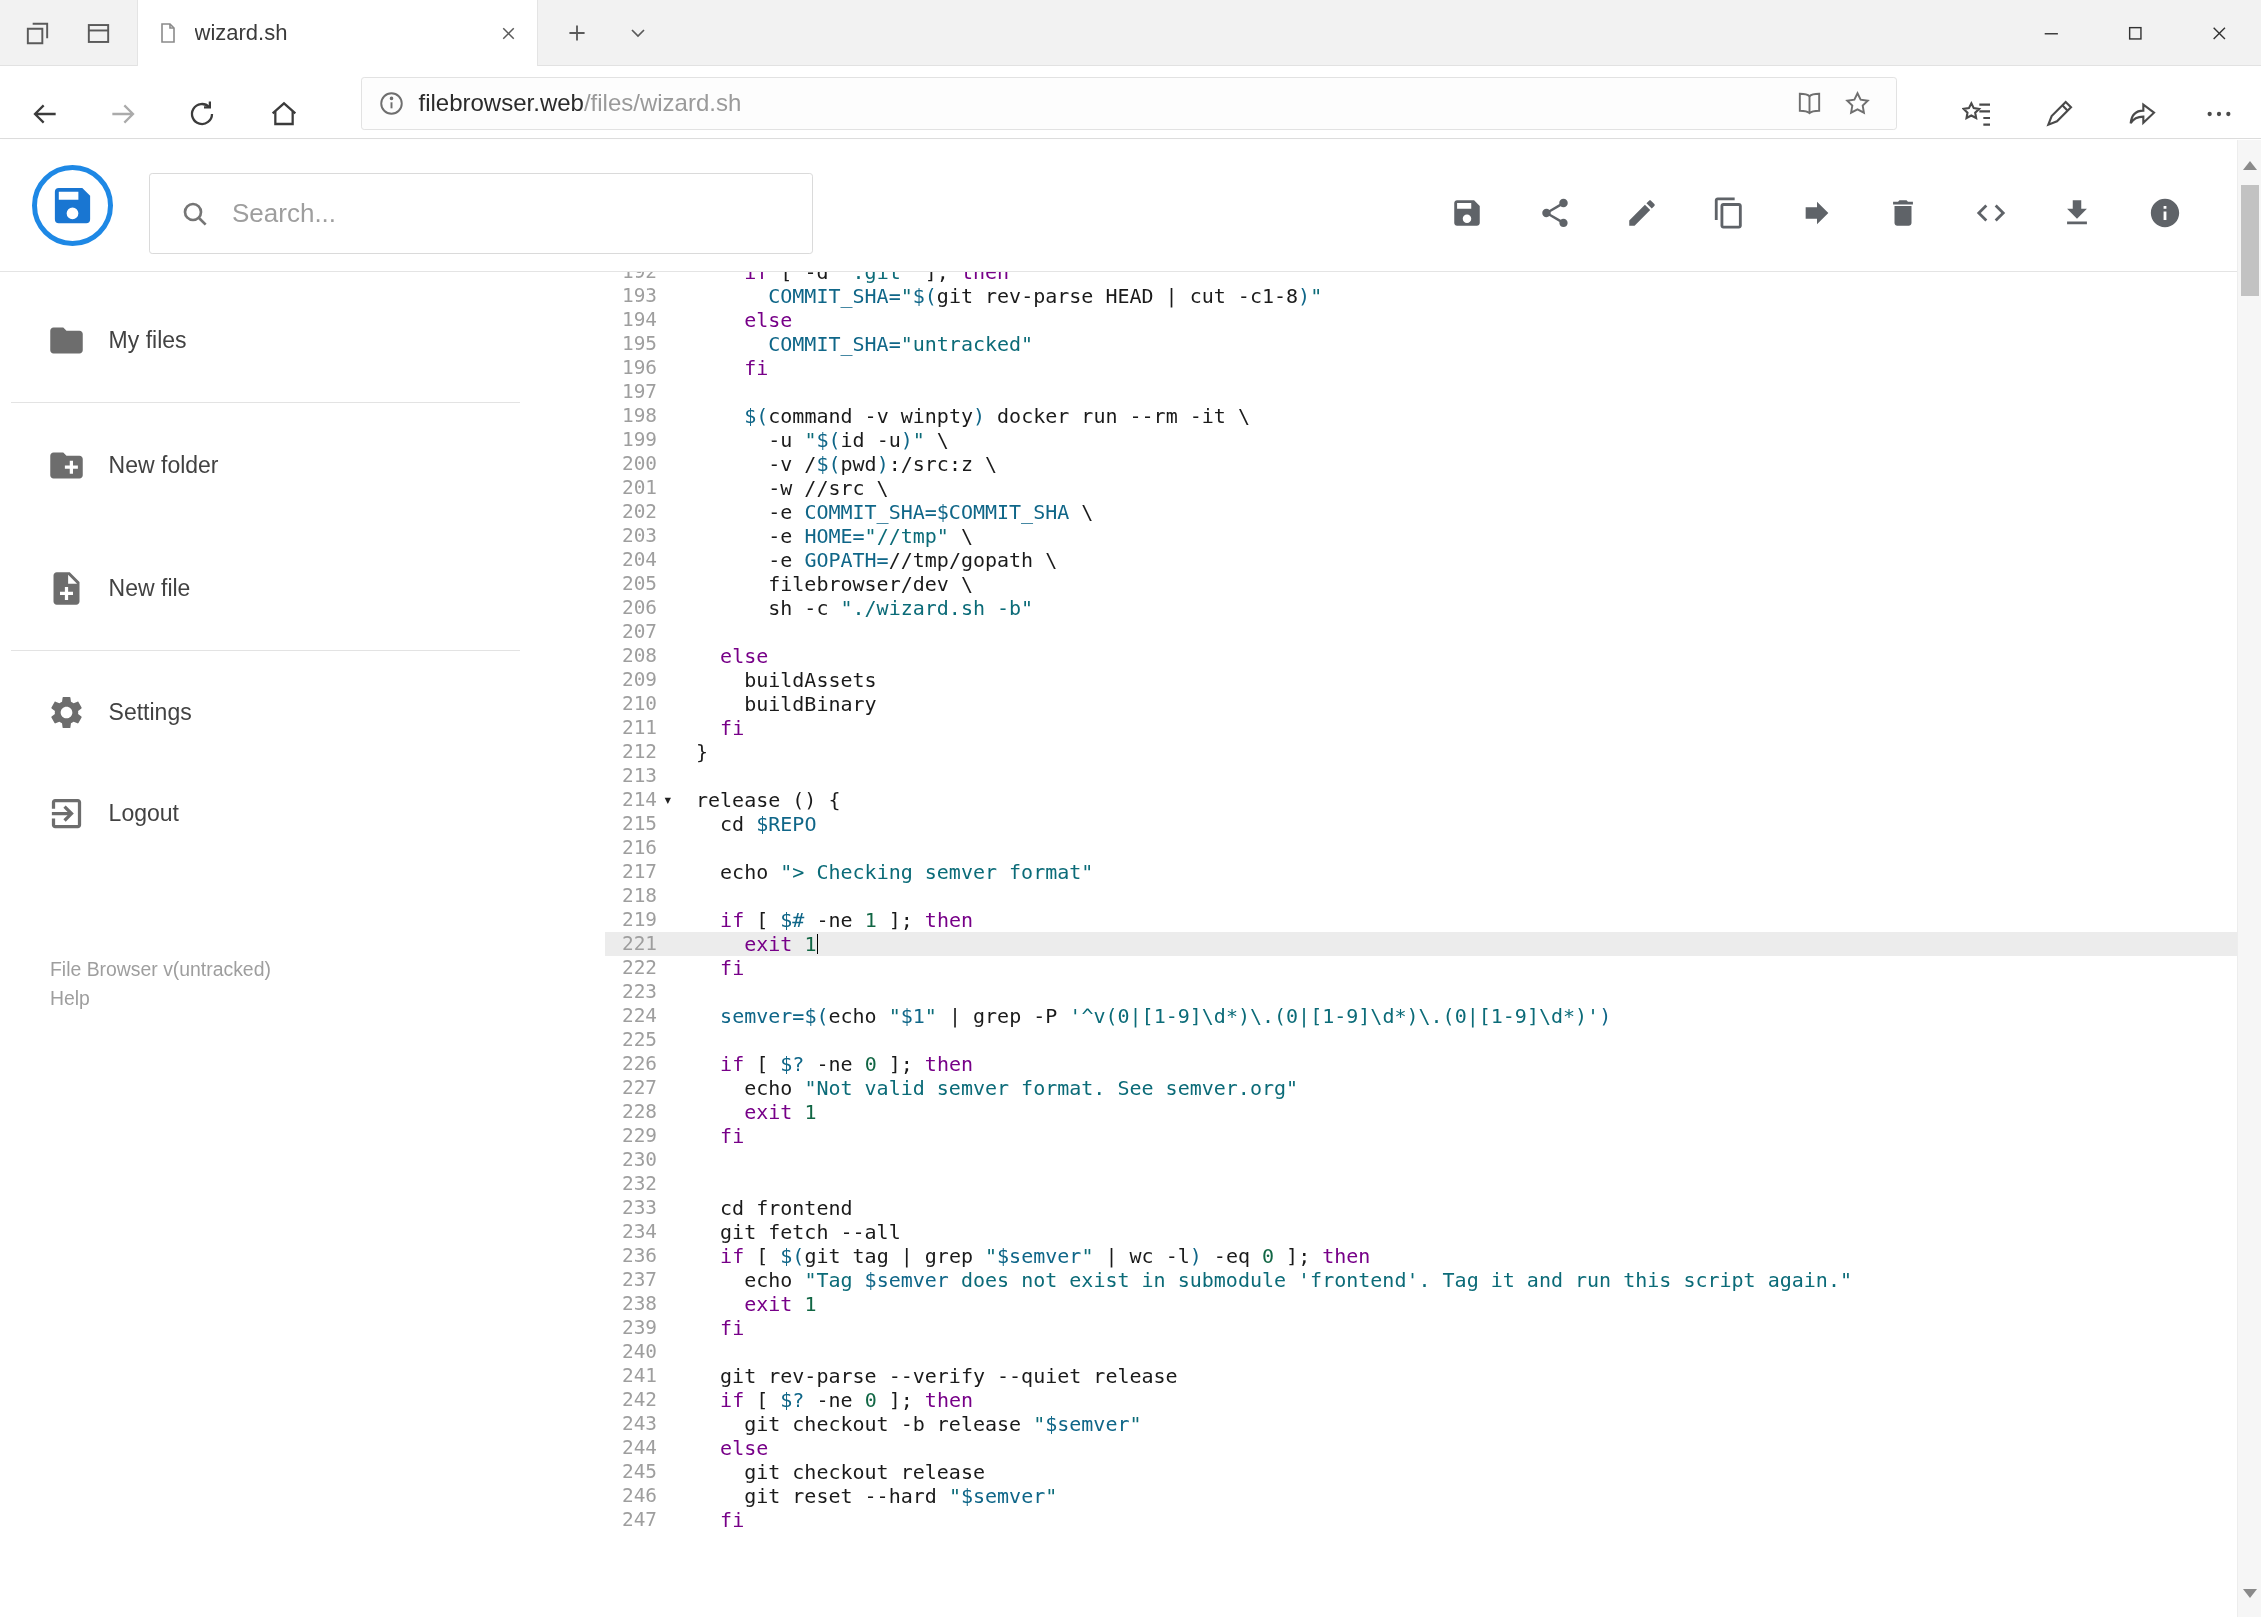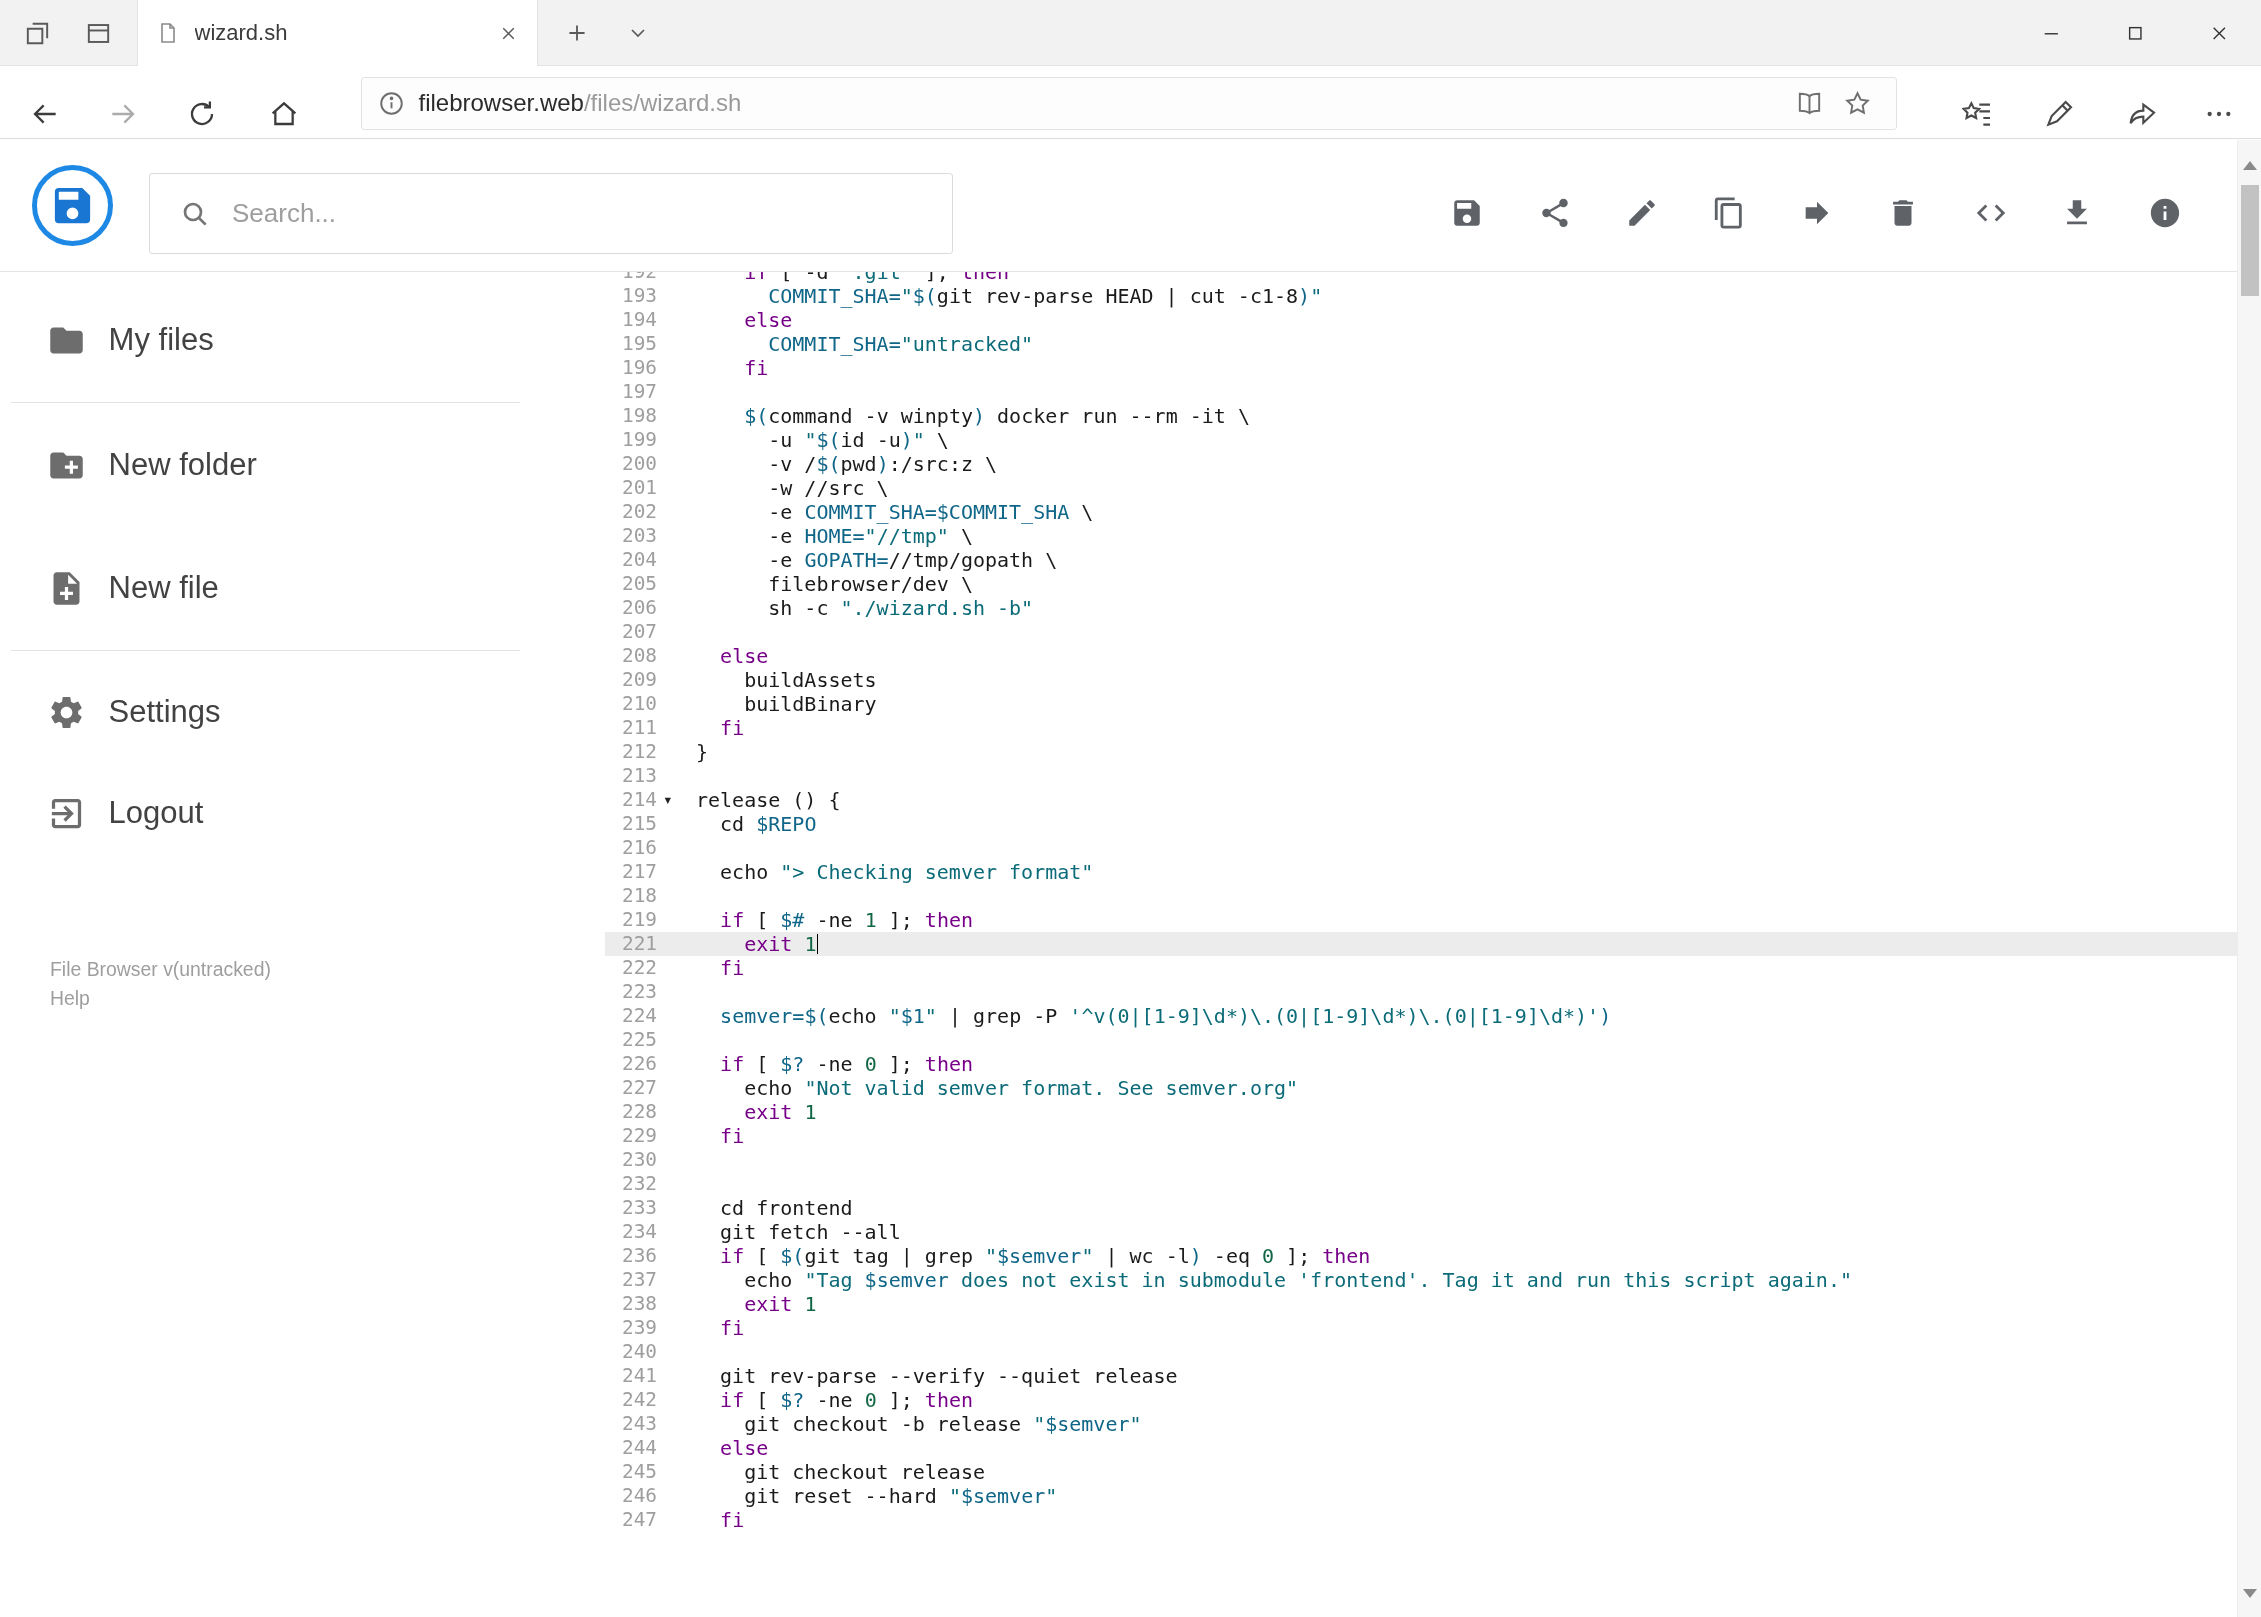--- a/index.html
+++ b/index.html
@@ -34,34 +34,34 @@
   .ab-btn { width:48px; height:48px; display:flex; align-items:center; justify-content:center; }
 
   
   .app { position:absolute; left:0; top:140px; width:2261px; height:1477px; background:#fff; }
 
   .appheader { position:absolute; left:0; top:0; width:2237px; height:132px; background:#fff;
                border-bottom:0.8px solid #e4e4e4; box-shadow:0 1.6px 4px rgba(0,0,0,0.04); }
   .logo { position:absolute; left:32px; top:25px; width:81px; height:81px; border-radius:50%;
           border:5.7px solid #1e88e5; background:#fff;
           display:flex; align-items:center; justify-content:center; }
-  .searchbox { position:absolute; left:149px; top:33px; width:804px; height:81px;
+  .searchbox { position:absolute; left:149px; top:33px; width:664px; height:81px;
                background:#fff; border:0.8px solid #dadada; border-radius:3.2px;
                display:flex; align-items:center; padding:0 0 0 29px; }
   .searchbox input { border:0; outline:none; flex:1; margin-left:21px; font-size:26px;
                      color:#424242; background:transparent;
                      font-family:"Liberation Sans", sans-serif; }
   .searchbox input::placeholder { color:#9e9e9e; }
   .tool-btn { position:absolute; top:42px; width:61px; height:61px;
               display:flex; align-items:center; justify-content:center; border-radius:50%; }
 
   .sidebar { position:absolute; left:0; top:132px; width:605px; height:1346px; background:#fff; }
   .side-item { position:absolute; left:0; width:605px; height:78px;
                display:flex; align-items:center; padding-left:47px; gap:22.6px; }
-  .side-item .lbl { font-size:31px; color:#424242; }
+  .side-item .lbl { font-size:23px; color:#424242; }
   .divider { position:absolute; left:11.3px; width:509px; height:0.8px; background:#e3e3e3; }
   .side-footer { position:absolute; left:50px; top:683px; font-size:19.4px; color:#9e9e9e;
                  line-height:29px; }
   .side-footer .help { color:#9e9e9e; text-decoration:none; }
 
   
   .editor { position:absolute; left:605px; top:132px; width:1632px; height:1346px;
             overflow:hidden; background:#fff;
             font-family:"DejaVu Sans Mono", monospace; font-size:20px; line-height:24px; }
   .lines { margin-top:-12px; }

